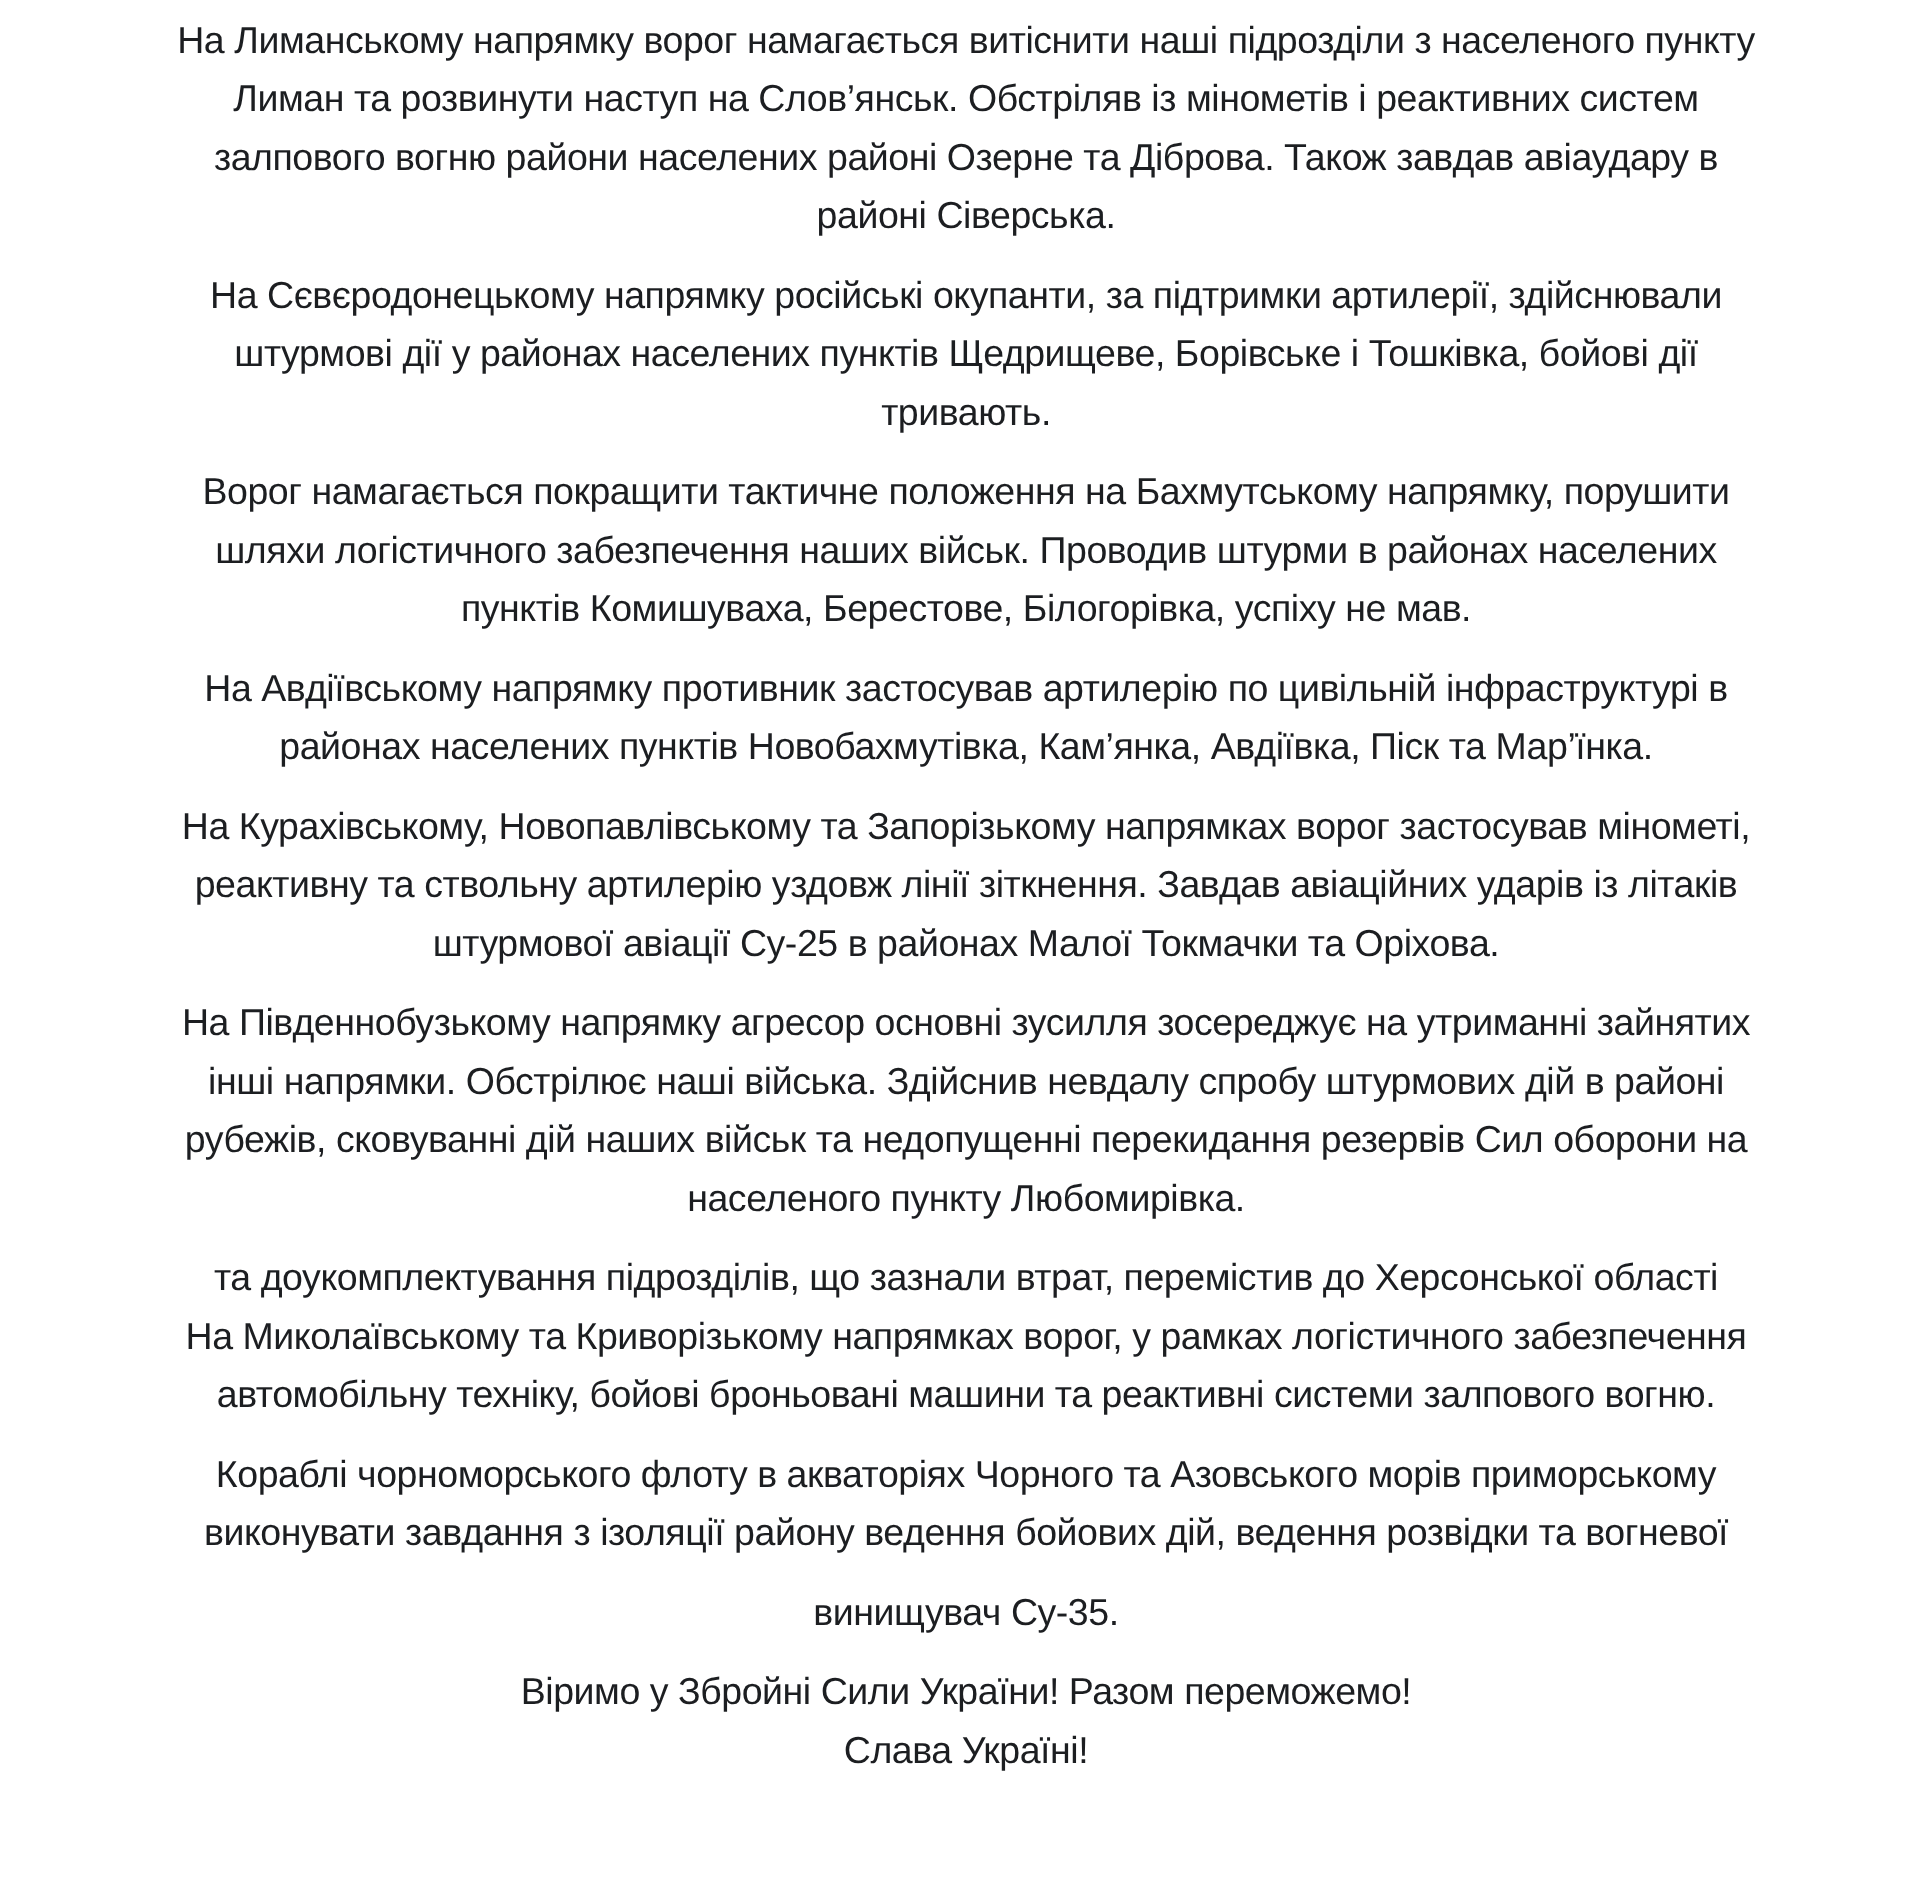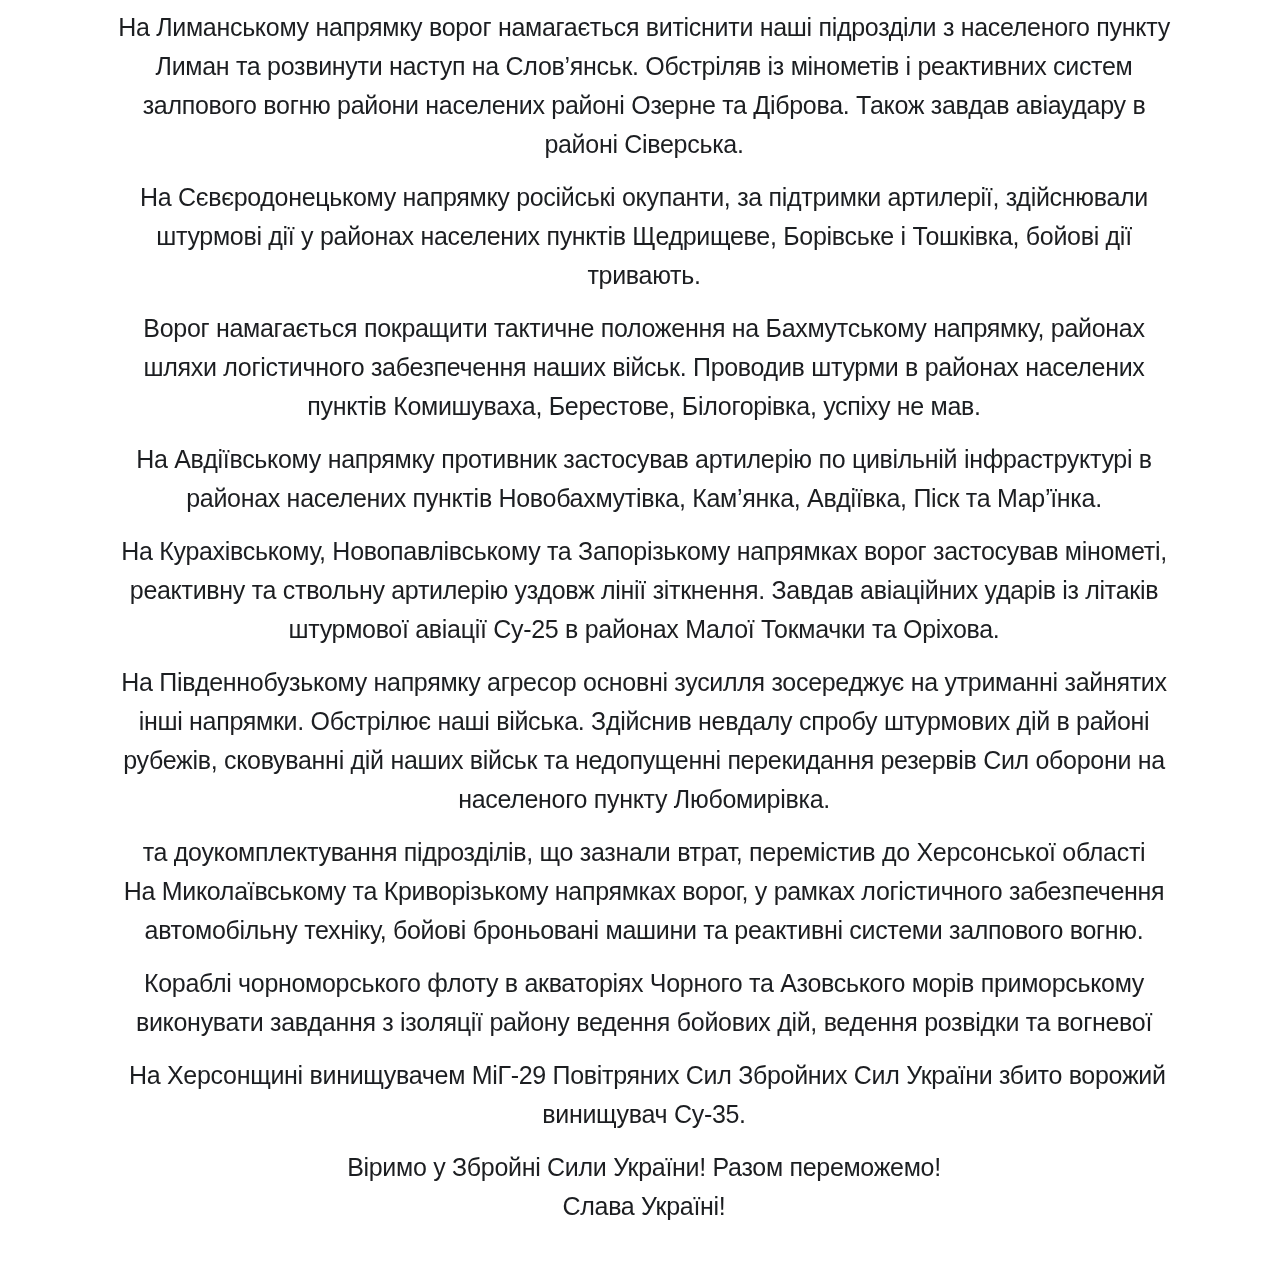--- a/index.html
+++ b/index.html
@@ -41,21 +41,21 @@
     <span class="line">Лиман та розвинути наступ на Слов’янськ. Обстріляв із мінометів і реактивних систем</span>
     <span class="line">залпового вогню райони населених районі Озерне та Діброва. Також завдав авіаудару в</span>
     <span class="line">районі Сіверська.</span>
   </p>
   <p class="para">
     <span class="line">На Сєвєродонецькому напрямку російські окупанти, за підтримки артилерії, здійснювали</span>
     <span class="line">штурмові дії у районах населених пунктів Щедрищеве, Борівське і Тошківка, бойові дії</span>
     <span class="line">тривають.</span>
   </p>
   <p class="para">
-    <span class="line">Ворог намагається покращити тактичне положення на Бахмутському напрямку, районах</span>
+    <span class="line">Ворог намагається покращити тактичне положення на Бахмутському напрямку, порушити</span>
     <span class="line">шляхи логістичного забезпечення наших військ. Проводив штурми в районах населених</span>
     <span class="line">пунктів Комишуваха, Берестове, Білогорівка, успіху не мав.</span>
   </p>
   <p class="para">
     <span class="line">На Авдіївському напрямку противник застосував артилерію по цивільній інфраструктурі в</span>
     <span class="line">районах населених пунктів Новобахмутівка, Кам’янка, Авдіївка, Піск та Мар’їнка.</span>
   </p>
   <p class="para">
     <span class="line">На Курахівському, Новопавлівському та Запорізькому напрямках ворог застосував мінометі,</span>
     <span class="line">реактивну та  ствольну артилерію уздовж лінії зіткнення. Завдав авіаційних ударів із літаків</span>
@@ -70,20 +70,19 @@
   <p class="para">
     <span class="line">та доукомплектування підрозділів, що зазнали втрат, перемістив до Херсонської області</span>
     <span class="line">На Миколаївському та Криворізькому напрямках ворог, у рамках логістичного забезпечення</span>
     <span class="line">автомобільну техніку, бойові броньовані машини та реактивні системи залпового вогню.</span>
   </p>
   <p class="para">
     <span class="line">Кораблі чорноморського флоту в акваторіях Чорного та Азовського морів приморському</span>
     <span class="line">виконувати завдання з ізоляції району ведення бойових дій, ведення розвідки та вогневої</span>
   </p>
   <p class="para">
-    <span class="line" style="white-space:pre;"> На Херсонщині винищувачем МіГ-29 Повітряних Сил Збройних Сил України збито ворожий</span>
     <span class="line">винищувач Су-35.</span>
   </p>
   <p class="para tight">
     <span class="line">Віримо у Збройні Сили України! Разом переможемо!</span>
     <span class="line">Слава Україні!</span>
   </p>
 </div>
 
 </body></html>

